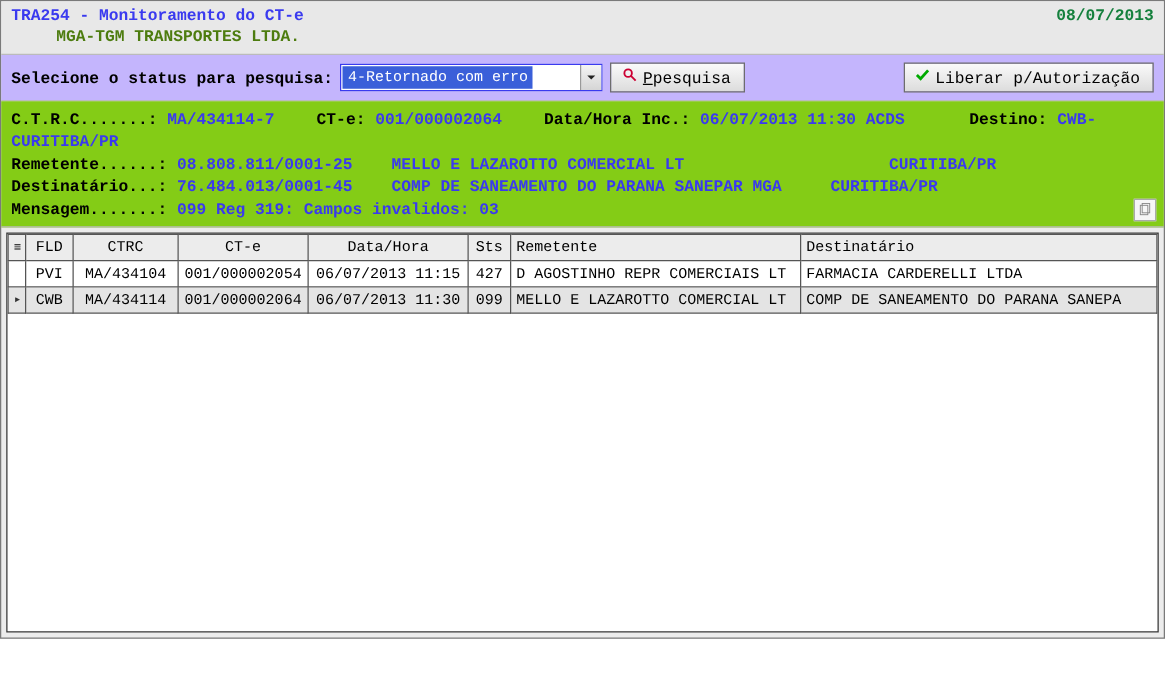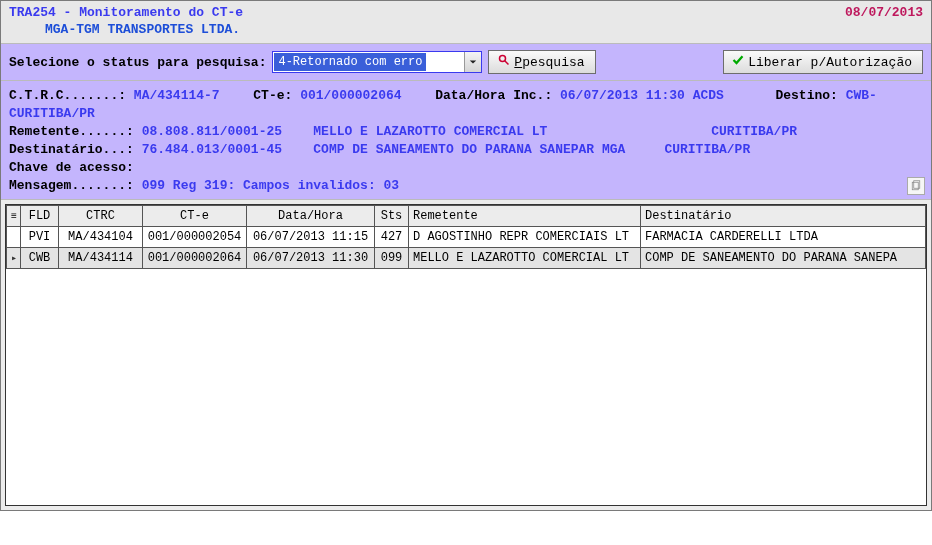--- a/index.html
+++ b/index.html
@@ -22,26 +22,26 @@
     flex-direction: column;
   }
   .titlebar {
     background: #e8e8e8;
     border-bottom: 1px solid #bbb;
     padding: 4px 8px 6px 8px;
     position: relative;
     font-weight: bold;
   }
   .titlebar .app-title { color: #3a3aef; }
-  .titlebar .company { color: #1d4ed8; display: block; margin-top: 2px; padding-left: 36px; }
+  .titlebar .company { color: #4d7c0f; display: block; margin-top: 2px; padding-left: 36px; }
   .titlebar .date-right {
     position: absolute;
     right: 8px;
     top: 4px;
-    color: #be185d;
+    color: #15803d;
   }
   .filter-row {
     display: flex;
     align-items: center;
     padding: 6px 8px;
     background: #c4b5fd;
     border-bottom: 1px solid #bbb;
     gap: 6px;
   }
   .filter-row label.filter-label {
@@ -95,21 +95,21 @@
     font-size: 13px;
     cursor: pointer;
   }
   .btn .under { text-decoration: underline; }
   .btn.search-btn { width: 108px; justify-content: center; }
   .btn.authorize-btn { margin-left: auto; }
   .icon-search svg { width: 12px; height: 12px; }
   .icon-check svg { width: 12px; height: 12px; }
   .details {
     padding: 6px 8px 4px 8px;
-    background: #c4b5fd;
+    background: #84cc16;
     border-bottom: 1px solid #bbb;
     line-height: 18px;
     position: relative;
   }
   .details .lbl { color: #000; font-weight: bold; }
   .details .val { color: #3a3aef; font-weight: bold; }
   .details .row {}
   .details .gap { display: inline-block; width: 18px; }
   .copy-icon {
     position: absolute;
@@ -233,23 +233,20 @@
       &nbsp;&nbsp;&nbsp;&nbsp;&nbsp;&nbsp;&nbsp;&nbsp;&nbsp;&nbsp;&nbsp;&nbsp;&nbsp;&nbsp;&nbsp;&nbsp;&nbsp;&nbsp;&nbsp;
       <span class="val">CURITIBA/PR</span>
     </div>
     <div class="row">
       <span class="lbl">Destinatário...:</span>
       <span class="val">76.484.013/0001-45</span>
       &nbsp;&nbsp;
       <span class="val">COMP DE SANEAMENTO DO PARANA SANEPAR MGA</span>
       &nbsp;&nbsp;&nbsp;
       <span class="val">CURITIBA/PR</span>
-    </div>
-    <div class="row">
-      <span class="lbl">Chave de acesso:</span>
     </div>
     <div class="row">
       <span class="lbl">Mensagem.......:</span>
       <span class="val">099  Reg 319: Campos invalidos: 03</span>
     </div>
     <div class="copy-icon">
       <svg viewBox="0 0 16 16">
           <rect x="3" y="3" width="8" height="10" fill="none" stroke="#888"></rect>
           <rect x="5" y="1" width="8" height="10" fill="none" stroke="#888"></rect>
         </svg>

